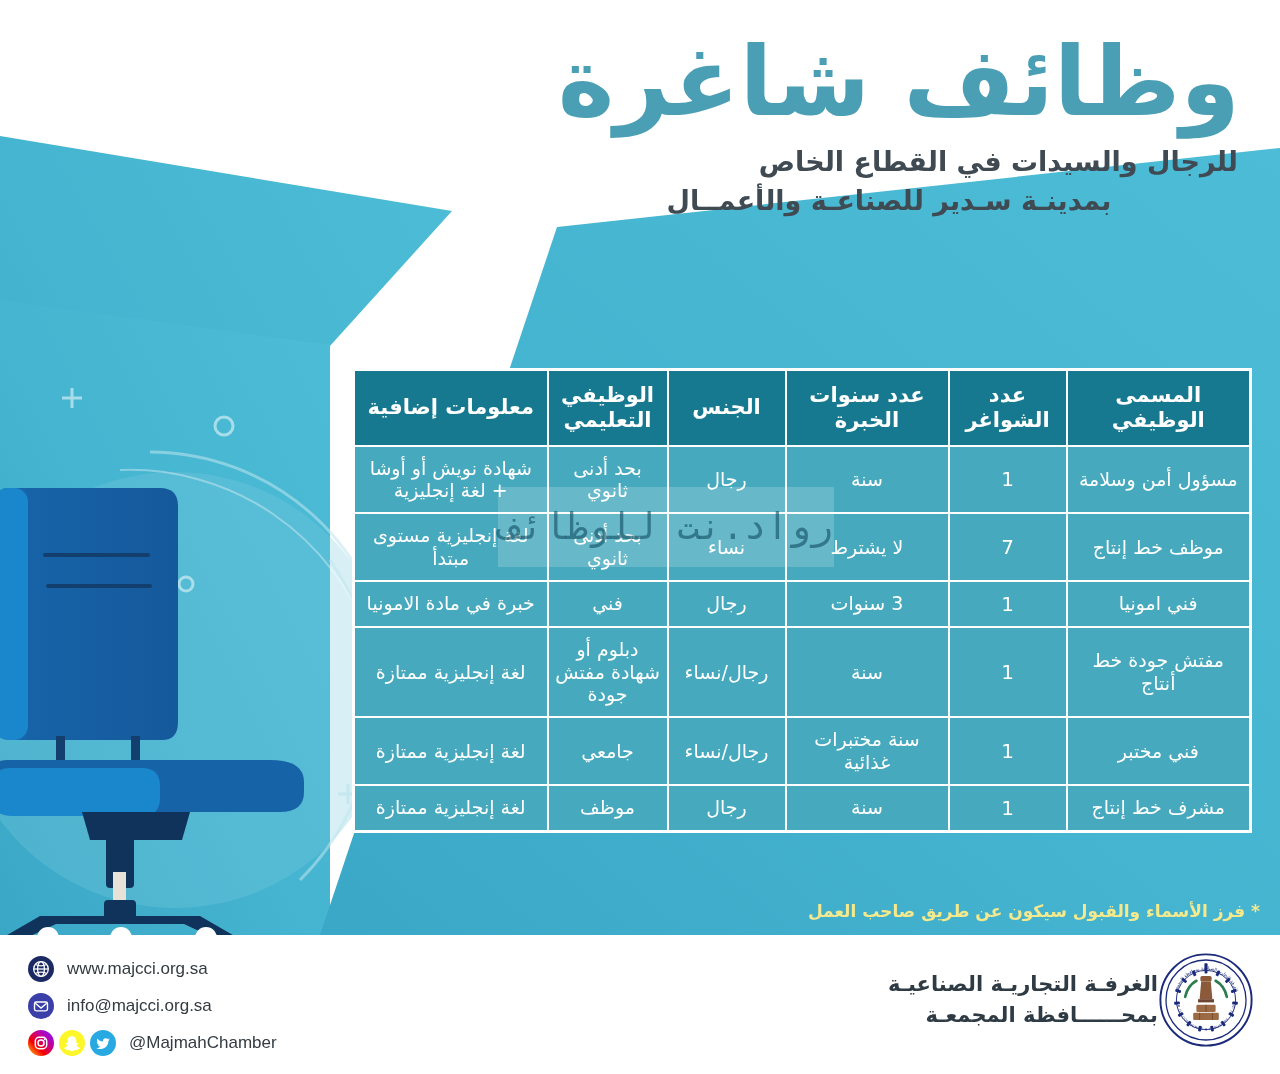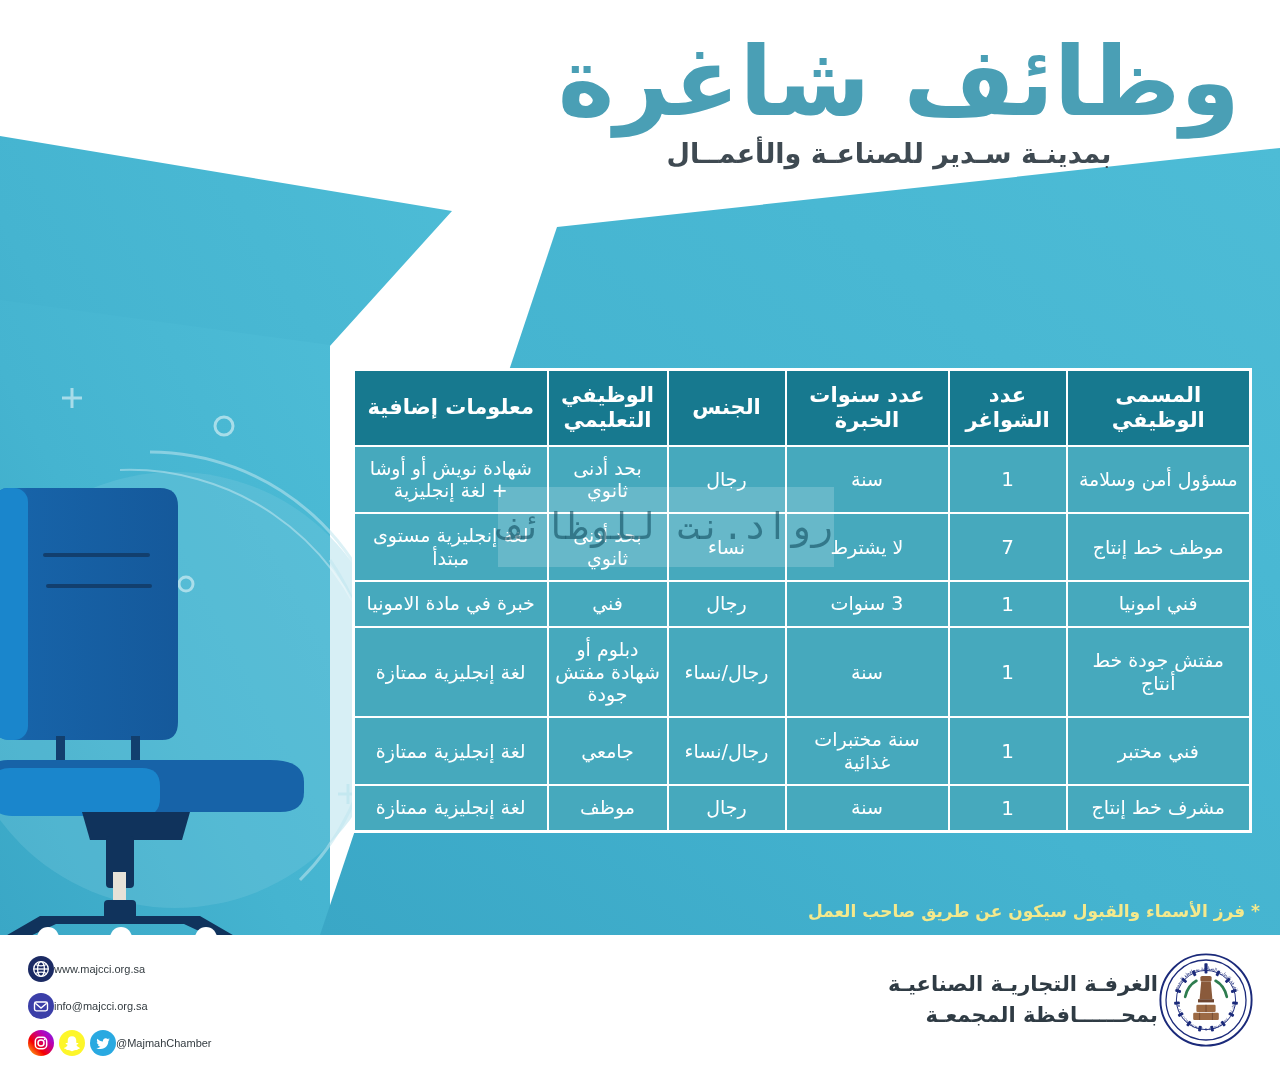--- a/index.html
+++ b/index.html
@@ -79,22 +79,23 @@
   .note{
     position:absolute;right:20px;top:901px;direction:rtl;
     color:#f4e98c;font-size:17px;font-weight:bold;white-space:nowrap;
   }
 
   
   .contacts{position:absolute;left:28px;top:950px;}
   .crow{display:flex;align-items:center;height:37px;}
   .crow .ic{width:26px;height:26px;margin-left:0;margin-right:0;flex:0 0 auto;}
   .crow .txt{
-    font-size:11px;color:#333b40;margin-left:0;margin-right:14px;
+    font-size:17px;color:#333b40;margin-left:0;margin-right:14px;
     font-family:"Liberation Sans",sans-serif;
+    padding-left:13px;
   }
   .icgap{display:flex;gap:5px;align-items:center;}
 
   
   .chamber{
     position:absolute;right:26px;top:952px;display:flex;align-items:center;direction:rtl;
   }
   .chamber-txt{
     text-align:right;direction:rtl;margin-right:0;margin-left:16px;color:#2f3b44;
   }
@@ -179,20 +180,21 @@
         <circle cx="121" cy="938" r="11" fill="#ffffff"></circle>
         <circle cx="206" cy="938" r="11" fill="#ffffff"></circle>
       </g>
     </g>
   </svg>
 
   <div class="footer-band"></div>
 
   <div class="headline-wrap">
     <div class="headline">وظائف شاغرة</div>
+    <div class="sub1">للرجال والسيدات في القطاع الخاص</div>
     <div class="sub2">بمدينـة  سـدير  للصناعـة  والأعمــال</div>
   </div>
 
   <div class="table-wrap">
     <table class="jobs">
       <colgroup>
         <col class="c0">
           <col class="c1">
           <col class="c2">
           <col class="c3">

